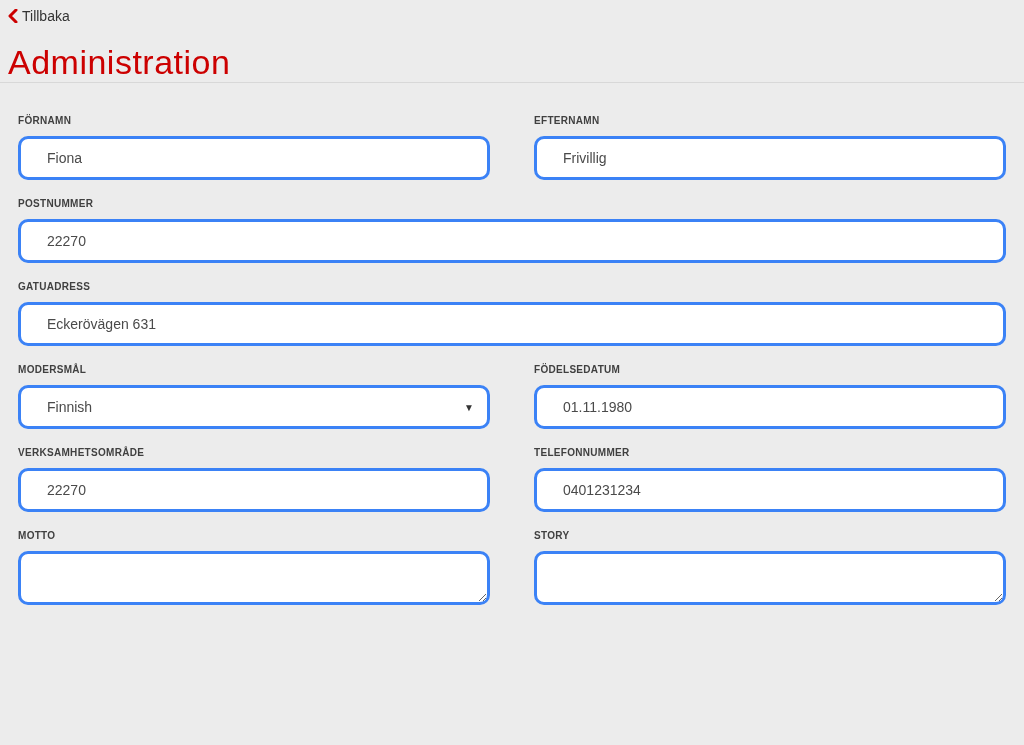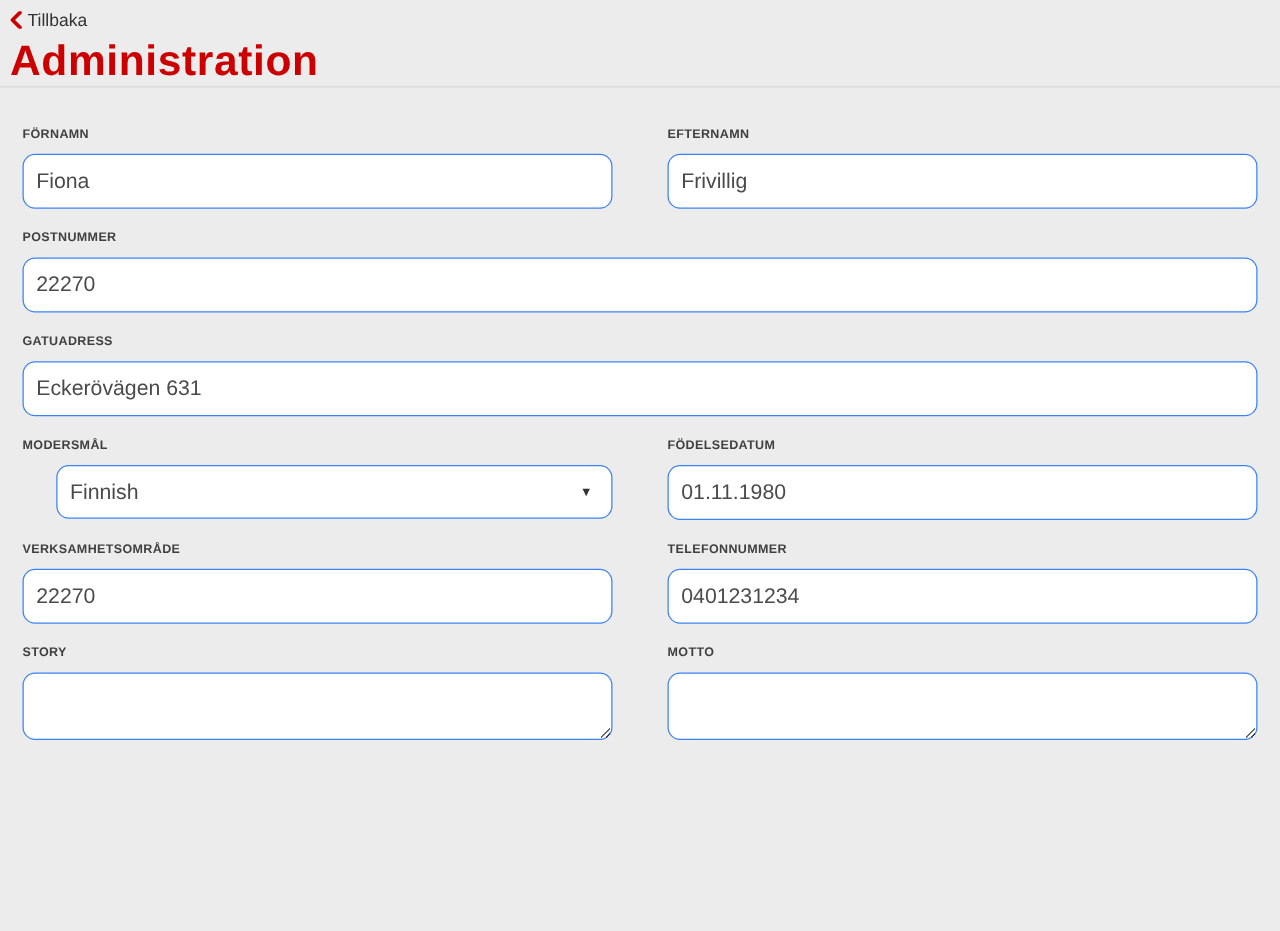--- a/index.html
+++ b/index.html
@@ -30,23 +30,23 @@
     .back-link .chevron {
       color: #cc0000;
       font-weight: bold;
       font-size: 15px;
       display: inline-flex;
       align-items: center;
     }
     .page-title {
       color: #cc0000;
       font-size: 34px;
-      font-weight: 700;
+      font-weight: 400;
       letter-spacing: 0.5px;
-      margin-top: 2px;
+      margin-top: 16px;
     }
     .form-container {
       padding: 32px 18px 20px 18px;
     }
     .row {
       display: flex;
       gap: 44px;
     }
     .row.single .form-group {
       flex: 0 0 100%;
@@ -60,31 +60,30 @@
       font-size: 10px;
       font-weight: 700;
       letter-spacing: 0.3px;
       text-transform: uppercase;
       display: block;
       margin-bottom: 10px;
     }
     .text-input, .select-input, .textarea-input {
       width: 100%;
       background: #fff;
-      border: 1px solid #3b82f6;
+      border: 3px solid #3b82f6;
       border-radius: 10px;
-      padding: 11px 10px;
-      font-size: 17px;
+      padding: 11px 26px;
+      font-size: 14px;
       color: #4a4a4a;
       font-family: inherit;
       outline: none;
     }
     .select-wrap {
       position: relative;
-      margin-left: 27px;
     }
     .select-input {
       appearance: none;
       -webkit-appearance: none;
       -moz-appearance: none;
       padding-right: 36px;
     }
     .select-wrap::after {
       content: "▼";
       position: absolute;
@@ -179,23 +178,23 @@
       <input type="text" class="text-input" value="22270" style="">
     </div>
     <div class="form-group">
       <label class="form-label">TELEFONNUMMER</label>
       <input type="text" class="text-input" value="0401231234" style="">
     </div>
   </div>
 
   <div class="row">
     <div class="form-group">
+      <label class="form-label">MOTTO</label>
+      <textarea class="textarea-input" style=""></textarea>
+    </div>
+    <div class="form-group">
       <label class="form-label">STORY</label>
       <textarea class="textarea-input" style=""></textarea>
     </div>
-    <div class="form-group">
-      <label class="form-label">MOTTO</label>
-      <textarea class="textarea-input" style=""></textarea>
-    </div>
   </div>
 
 
 </div>
 
 </body></html>

